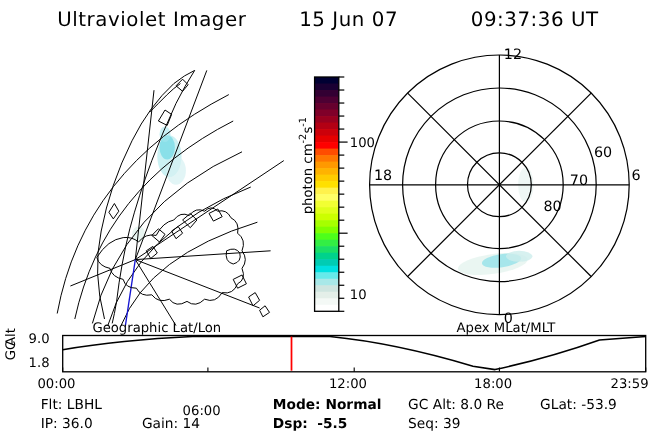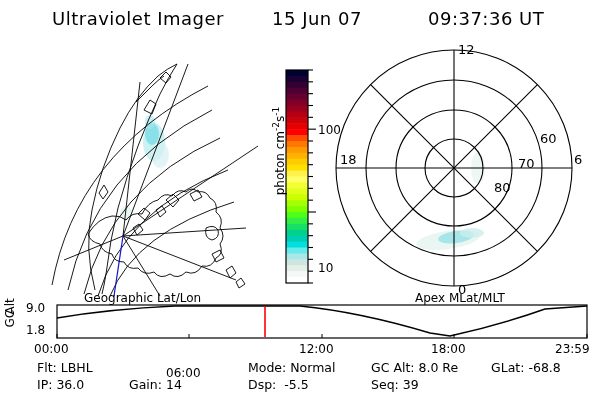--- a/index.html
+++ b/index.html
@@ -28,21 +28,21 @@
   #orbit-panel{left:0;top:292px;width:600px;height:62px;}
   .orb-txt{position:absolute;font-size:12px;white-space:nowrap;}
   #orb-ylabel{position:absolute;left:2px;top:300px;width:16px;
      font-size:12px;text-align:center;line-height:13px;}
   #orb-ylabel span{display:block;transform:rotate(-90deg);}
   
   #footer{left:5px;top:360px;width:600px;height:40px;}
   .ft{position:absolute;font-size:12.5px;white-space:nowrap;}
   .ft-r1{top:0;}
   .ft-r2{top:17px;}
-  .c1{left:32px;}.c2{left:124px;}.c3{left:243px;}.c4{left:366px;}.c5{left:486px;}
+  .c1{left:32px;}.c2{left:124px;}.c3{left:243px;font-weight:bold;}.c4{left:366px;}.c5{left:486px;}
 </style>
 </head>
 <body>
 
 <div class="abs" id="header">
   <span id="hdr-title">Ultraviolet Imager</span>
   <span id="hdr-date">15 Jun 07</span>
   <span id="hdr-time">09:37:36 UT</span>
 </div>
 
@@ -242,19 +242,19 @@
   <span class="orb-txt" style="left:166px;top:50px;margin-top:24px;">06:00</span>
   <span class="orb-txt" style="left:299px;top:50px;">12:00</span>
   <span class="orb-txt" style="left:431px;top:50px;">18:00</span>
   <span class="orb-txt" style="left:555px;top:50px;">23:59</span>
 </div>
 
 <div class="abs" id="footer">
   <span class="ft ft-r1 c1"><span>Flt:</span>&nbsp;<span>LBHL</span></span>
   <span class="ft ft-r1 c3"><span>Mode:</span>&nbsp;<span>Normal</span></span>
   <span class="ft ft-r1 c4"><span>GC Alt:</span>&nbsp;<span>8.0 Re</span></span>
-  <span class="ft ft-r1 c5"><span>GLat:</span>&nbsp;<span>-68.8</span></span>
+  <span class="ft ft-r1 c5"><span>GLat:</span>&nbsp;<span>-53.9</span></span>
 
   <span class="ft ft-r2 c1"><span>IP:</span>&nbsp;<span>36.0</span></span>
   <span class="ft ft-r2 c2"><span>Gain:</span>&nbsp;<span>14</span></span>
   <span class="ft ft-r2 c3"><span>Dsp:</span>&nbsp;&nbsp;<span>-5.5</span></span>
   <span class="ft ft-r2 c4"><span>Seq:</span>&nbsp;<span>39</span></span>
 </div>
 
 </body></html>

